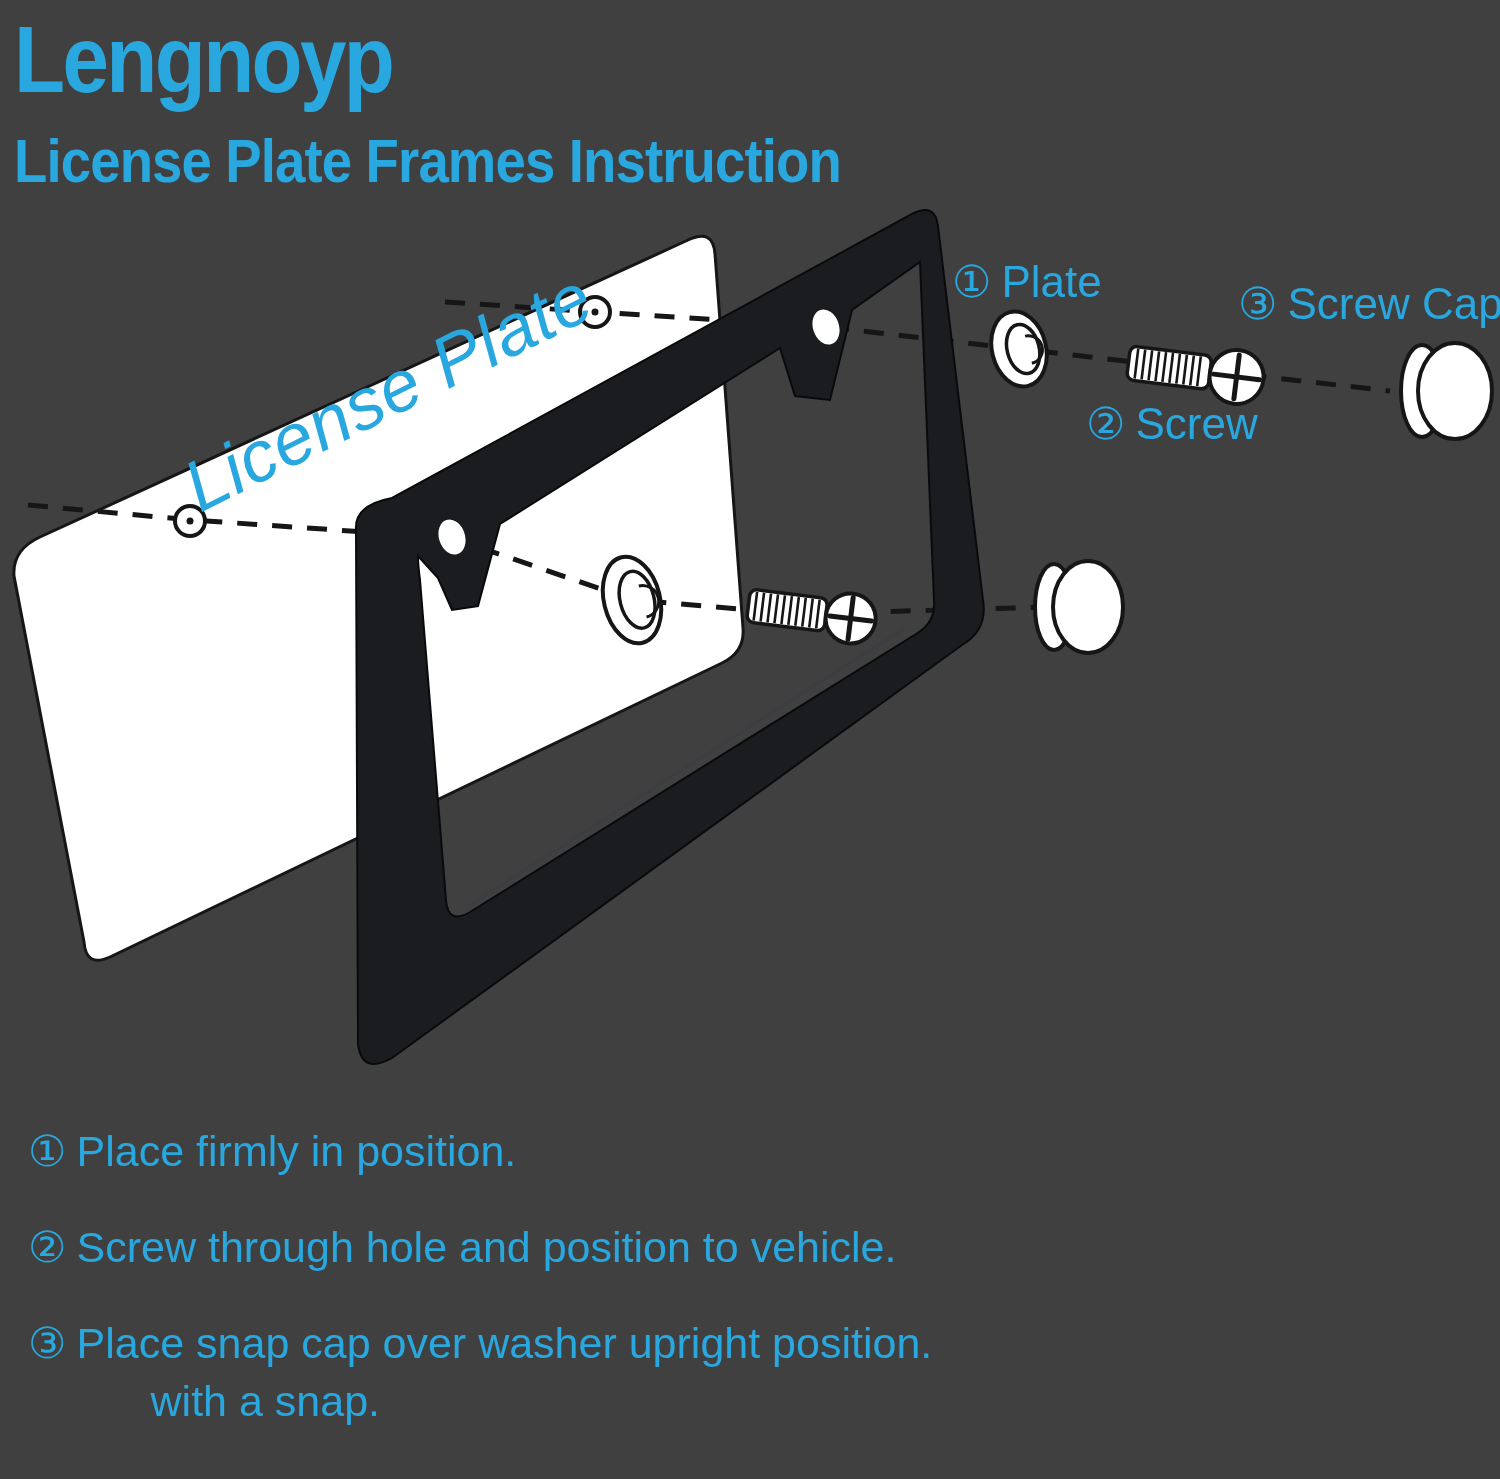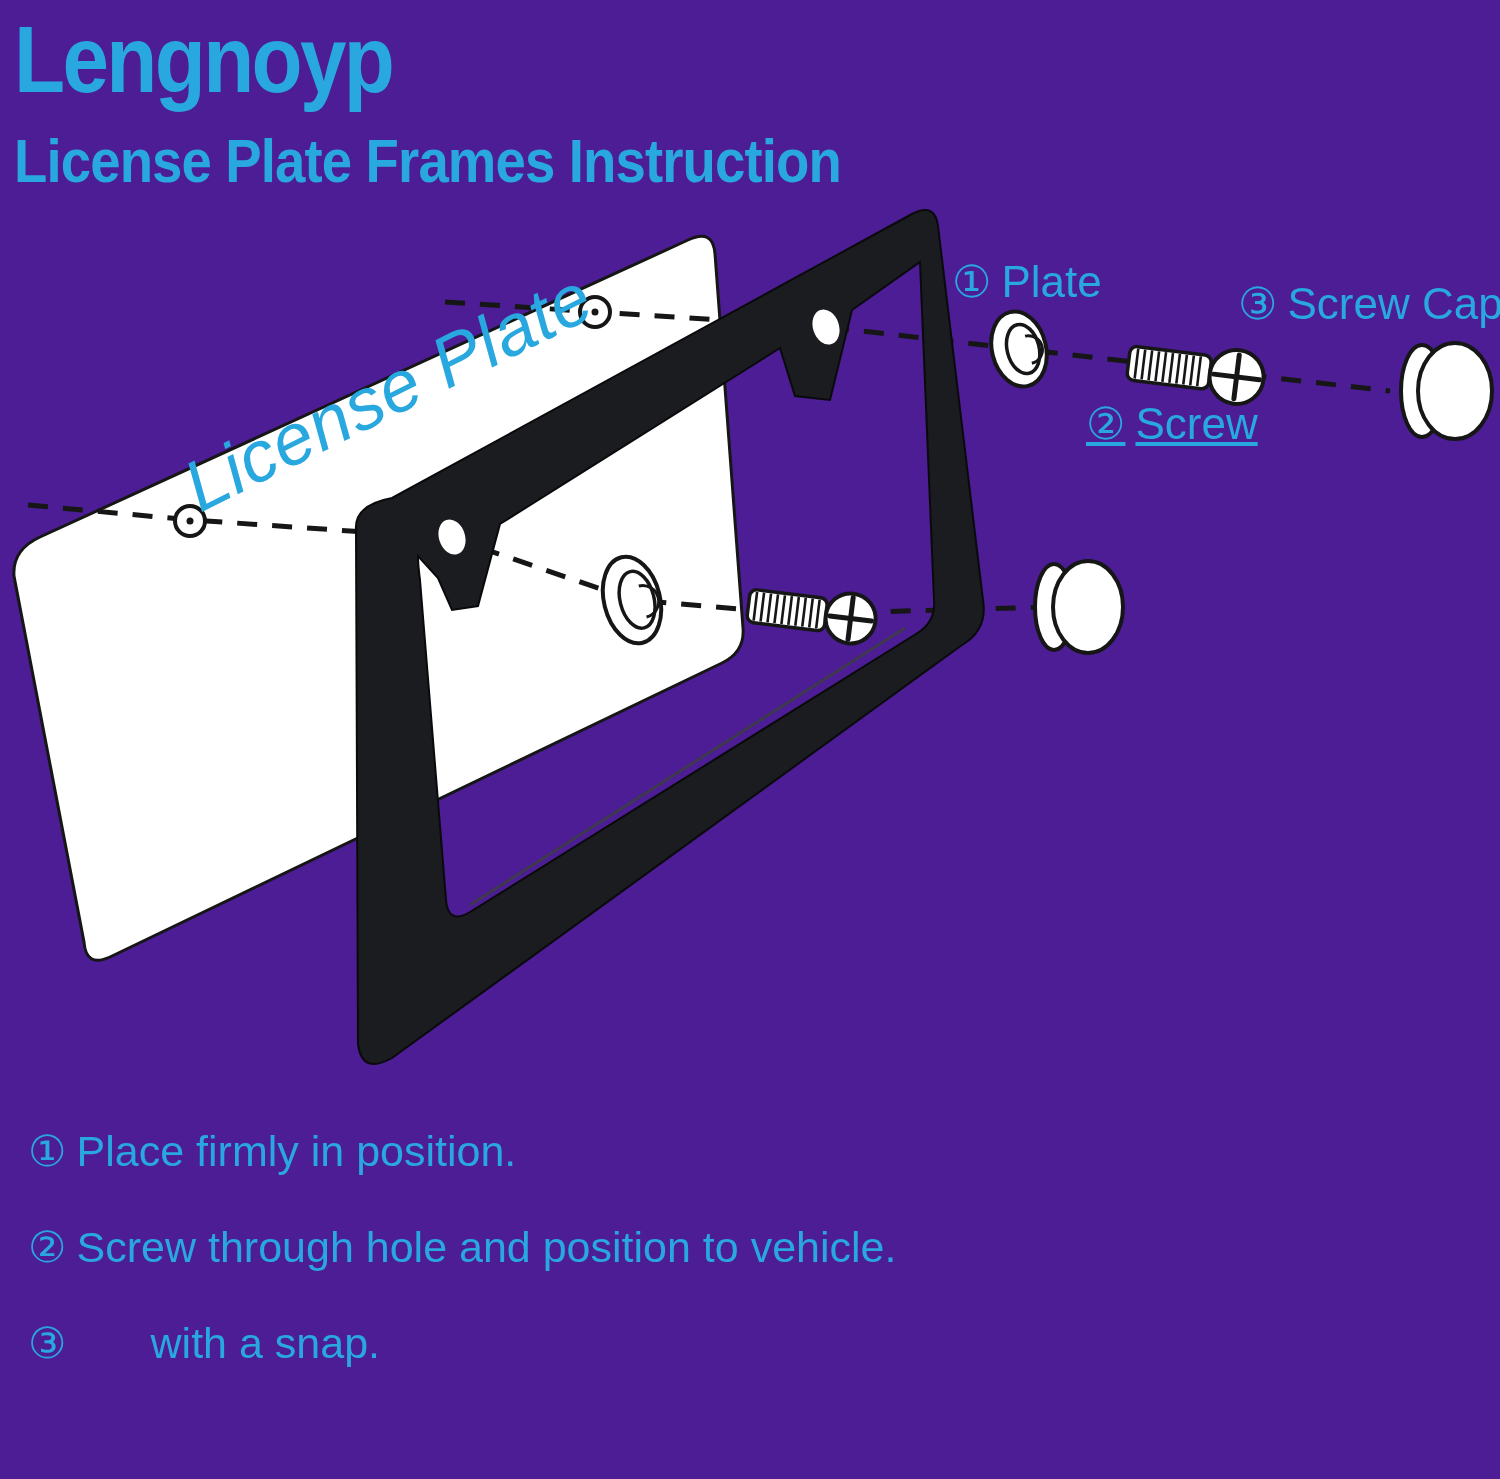--- a/index.html
+++ b/index.html
@@ -1,17 +1,17 @@
 <!DOCTYPE html>
 <html><head>
 <meta charset="utf-8">
 <style>
   html,body{margin:0;padding:0;background:#fff;}
   #page{
-    position:relative;width:1500px;height:1479px;background:#4c1d95;overflow:hidden;
+    position:relative;width:1500px;height:1479px;background:#404040;overflow:hidden;
     font-family:"Liberation Sans", sans-serif;
   }
   svg{position:absolute;left:0;top:0;}
   .overlay{position:absolute;z-index:2;}
   .brand-title{
     font-weight:bold;font-size:95px;letter-spacing:-3px;line-height:1;
     transform:scaleX(.88);transform-origin:0 0;margin:0;
   }
   .page-subtitle{
     font-weight:bold;font-size:62px;letter-spacing:-1px;line-height:1;
@@ -132,21 +132,21 @@
   <div class="overlay plate-label" style="left:200px;top:452px;color:#29a7df;">License Plate</div>
 
   <div class="overlay part-label" style="left:952px;top:258px;color:#29a7df;">
     <span class="cnum">①</span><span>Plate</span>
   </div>
 
   <div class="overlay part-label" style="left:1238px;top:280px;color:#29a7df;">
     <span class="cnum">③</span><span>Screw Cap</span>
   </div>
 
-  <div class="overlay part-label" style="left:1086px;top:400px;color:#29a7df;text-decoration:underline;">
+  <div class="overlay part-label" style="left:1086px;top:400px;color:#29a7df;">
     <span class="cnum">②</span><span>Screw</span>
   </div>
 
   <div class="overlay steps" style="left:28px;top:1122px;color:#29a7df;">
 
     <div class="step">
       <span class="cnum">①</span>
       <div class="lines">
         <div>Place firmly in position.</div>
       </div>
@@ -155,18 +155,19 @@
     <div class="step">
       <span class="cnum">②</span>
       <div class="lines">
         <div>Screw through hole and position to vehicle.</div>
       </div>
     </div>
 
     <div class="step">
       <span class="cnum">③</span>
       <div class="lines">
+        <div>Place snap cap over washer upright position.</div>
         <div class="ind2">with a snap.</div>
       </div>
     </div>
 
   </div>
 </div>
 
 </body></html>

